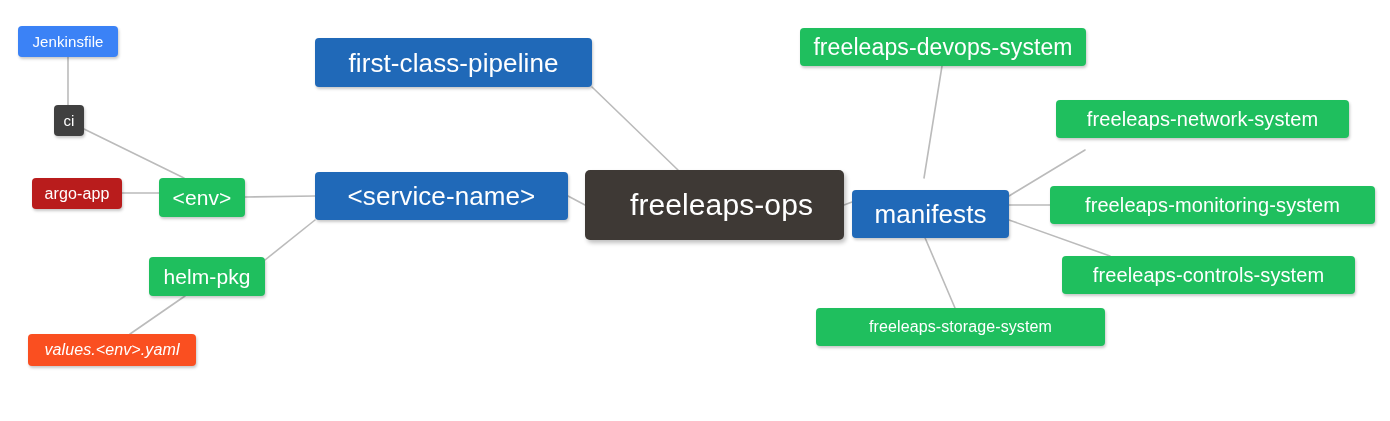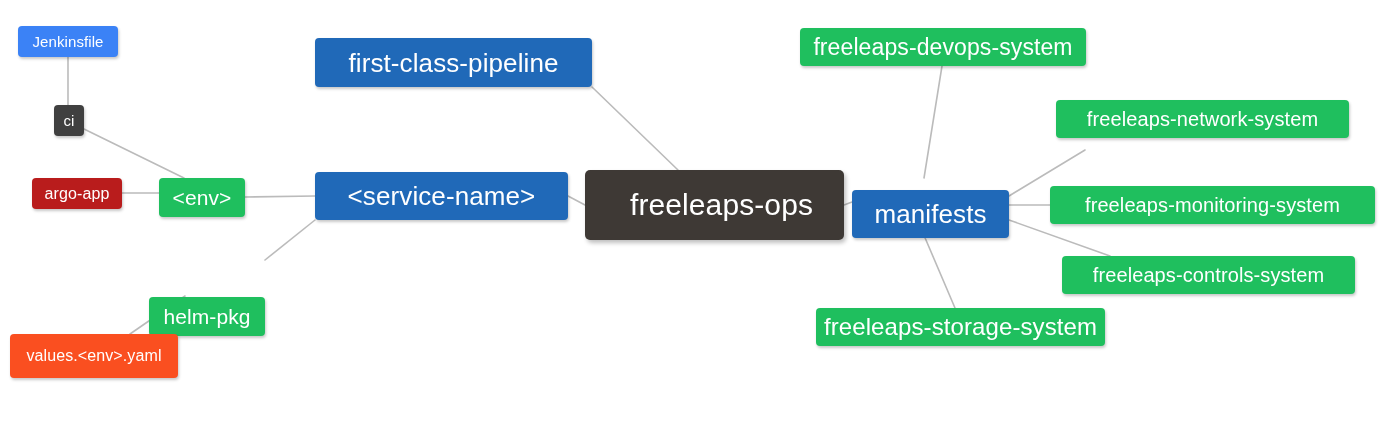--- a/index.html
+++ b/index.html
@@ -67,24 +67,24 @@
       <line x1="1009" y1="205" x2="1050" y2="205" stroke="#bbbbbb" stroke-width="1.6" stroke-linecap="round"></line>
       <line x1="1009" y1="220" x2="1110" y2="256" stroke="#bbbbbb" stroke-width="1.6" stroke-linecap="round"></line>
       <line x1="920" y1="226" x2="955" y2="308" stroke="#bbbbbb" stroke-width="1.6" stroke-linecap="round"></line>
     </svg>
   <div id="node-layer">
       <div class="node root" style="left: 585px; top: 170px; width: 259px; height: 70px; background: rgb(62, 57, 53); font-size: 30px;">freeleaps-ops</div>
       <div class="node" style="left: 315px; top: 172px; width: 253px; height: 48px; background: rgb(32, 105, 184); font-size: 26px;">&lt;service-name&gt;</div>
       <div class="node" style="left: 852px; top: 178px; width: 157px; height: 48px; background: rgb(32, 105, 184); font-size: 26px; margin-top: 12px;">manifests</div>
       <div class="node" style="left: 315px; top: 38px; width: 277px; height: 49px; background: rgb(32, 105, 184); font-size: 26px;">first-class-pipeline</div>
       <div class="node" style="left: 159px; top: 178px; width: 86px; height: 39px; background: rgb(31, 191, 94); font-size: 21px;">&lt;env&gt;</div>
-      <div class="node" style="left: 149px; top: 257px; width: 116px; height: 39px; background: rgb(31, 191, 94); font-size: 21px; margin-top: 40px;">helm-pkg</div>
+      <div class="node" style="left: 149px; top: 257px; width: 116px; height: 39px; background: rgb(31, 191, 94); font-size: 21px;">helm-pkg</div>
       <div class="node" style="left: 54px; top: 105px; width: 30px; height: 31px; background: #404040; font-size: 15px;">ci</div>
       <div class="node" style="left: 18px; top: 26px; width: 100px; height: 31px; background: #3b82f6; font-size: 15px;">Jenkinsfile</div>
       <div class="node" style="left: 32px; top: 178px; width: 90px; height: 31px; background: #b91c1c; font-size: 16px;">argo-app</div>
-      <div class="node" style="left: 10px; top: 334px; width: 168px; height: 44px; background: rgb(250, 79, 32); font-size: 16px;">values.&lt;env&gt;.yaml</div>
+      <div class="node" style="left: 28px; top: 334px; width: 168px; height: 32px; background: rgb(250, 79, 32); font-size: 16px; font-style: italic;">values.&lt;env&gt;.yaml</div>
       <div class="node" style="left: 800px; top: 28px; width: 286px; height: 38px; background: rgb(31, 191, 94); font-size: 23px;">freeleaps-devops-system</div>
       <div class="node" style="left: 1056px; top: 100px; width: 293px; height: 38px; background: rgb(31, 191, 94); font-size: 20px;">freeleaps-network-system</div>
       <div class="node" style="left: 1050px; top: 186px; width: 325px; height: 38px; background: rgb(31, 191, 94); font-size: 20px; text-align: center;">freeleaps-monitoring-system</div>
       <div class="node" style="left: 1062px; top: 256px; width: 293px; height: 38px; background: rgb(31, 191, 94); font-size: 20px;">freeleaps-controls-system</div>
-      <div class="node" style="left: 816px; top: 308px; width: 289px; height: 38px; background: rgb(31, 191, 94); font-size: 24px;">freeleaps-storage-system</div>
+      <div class="node" style="left: 816px; top: 308px; width: 289px; height: 38px; background: rgb(31, 191, 94); font-size: 16px;">freeleaps-storage-system</div>
     </div>
 </div>
 
 </body></html>

